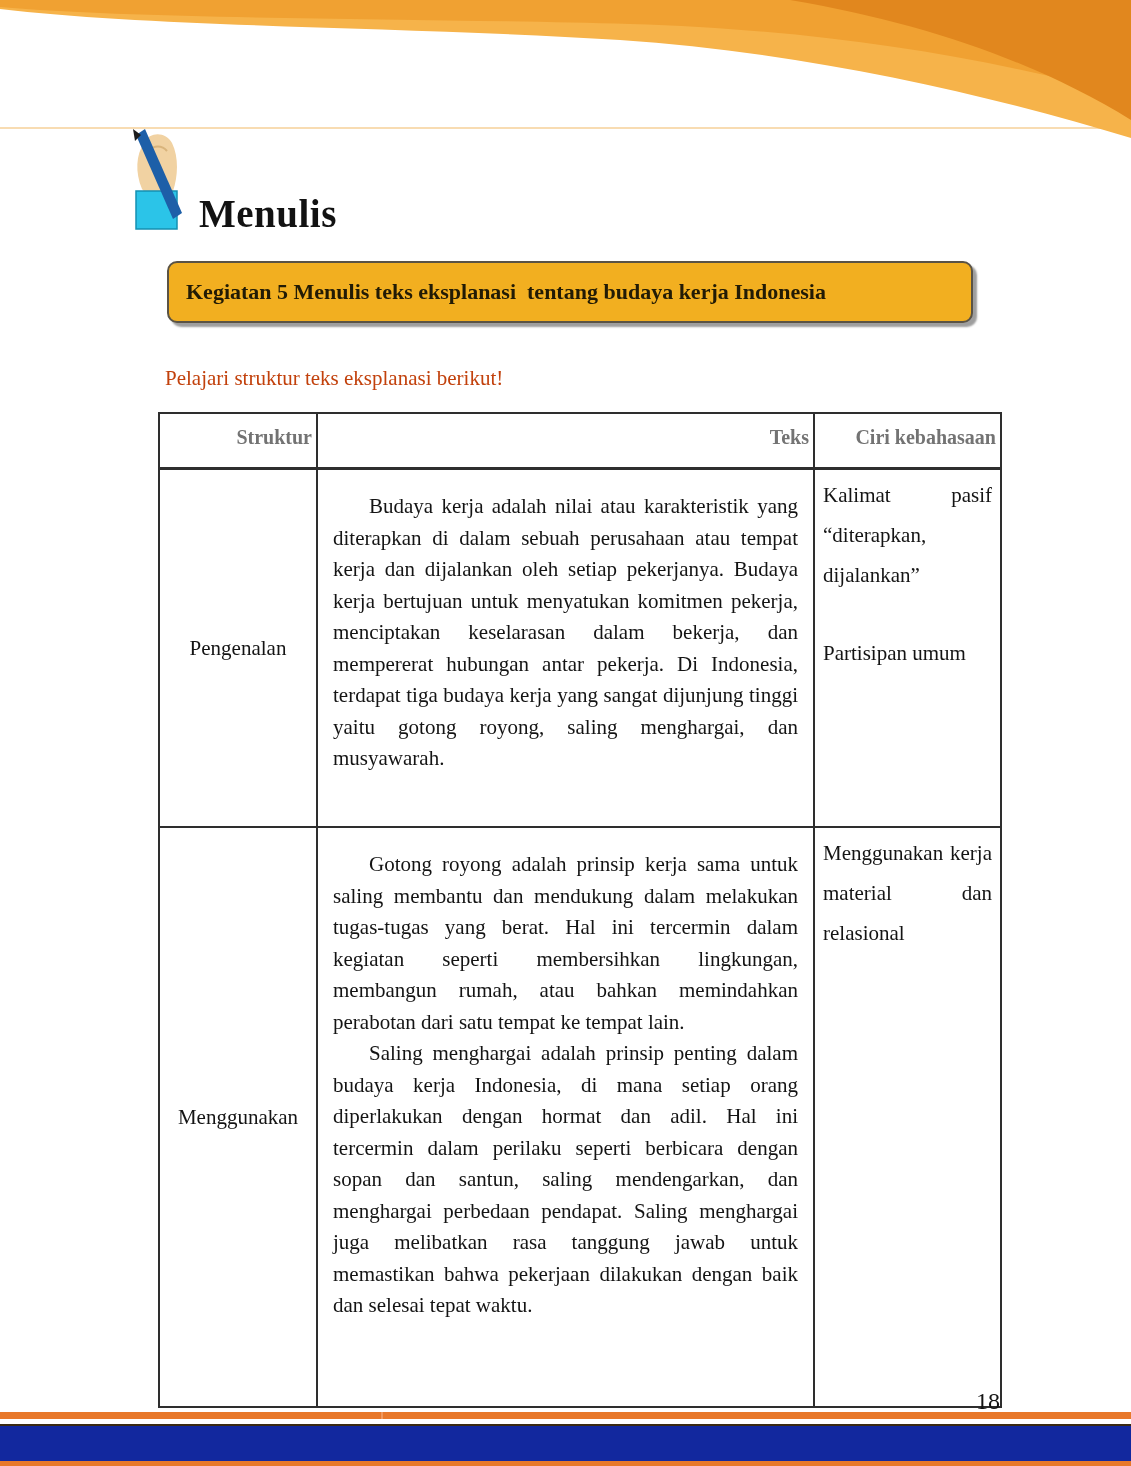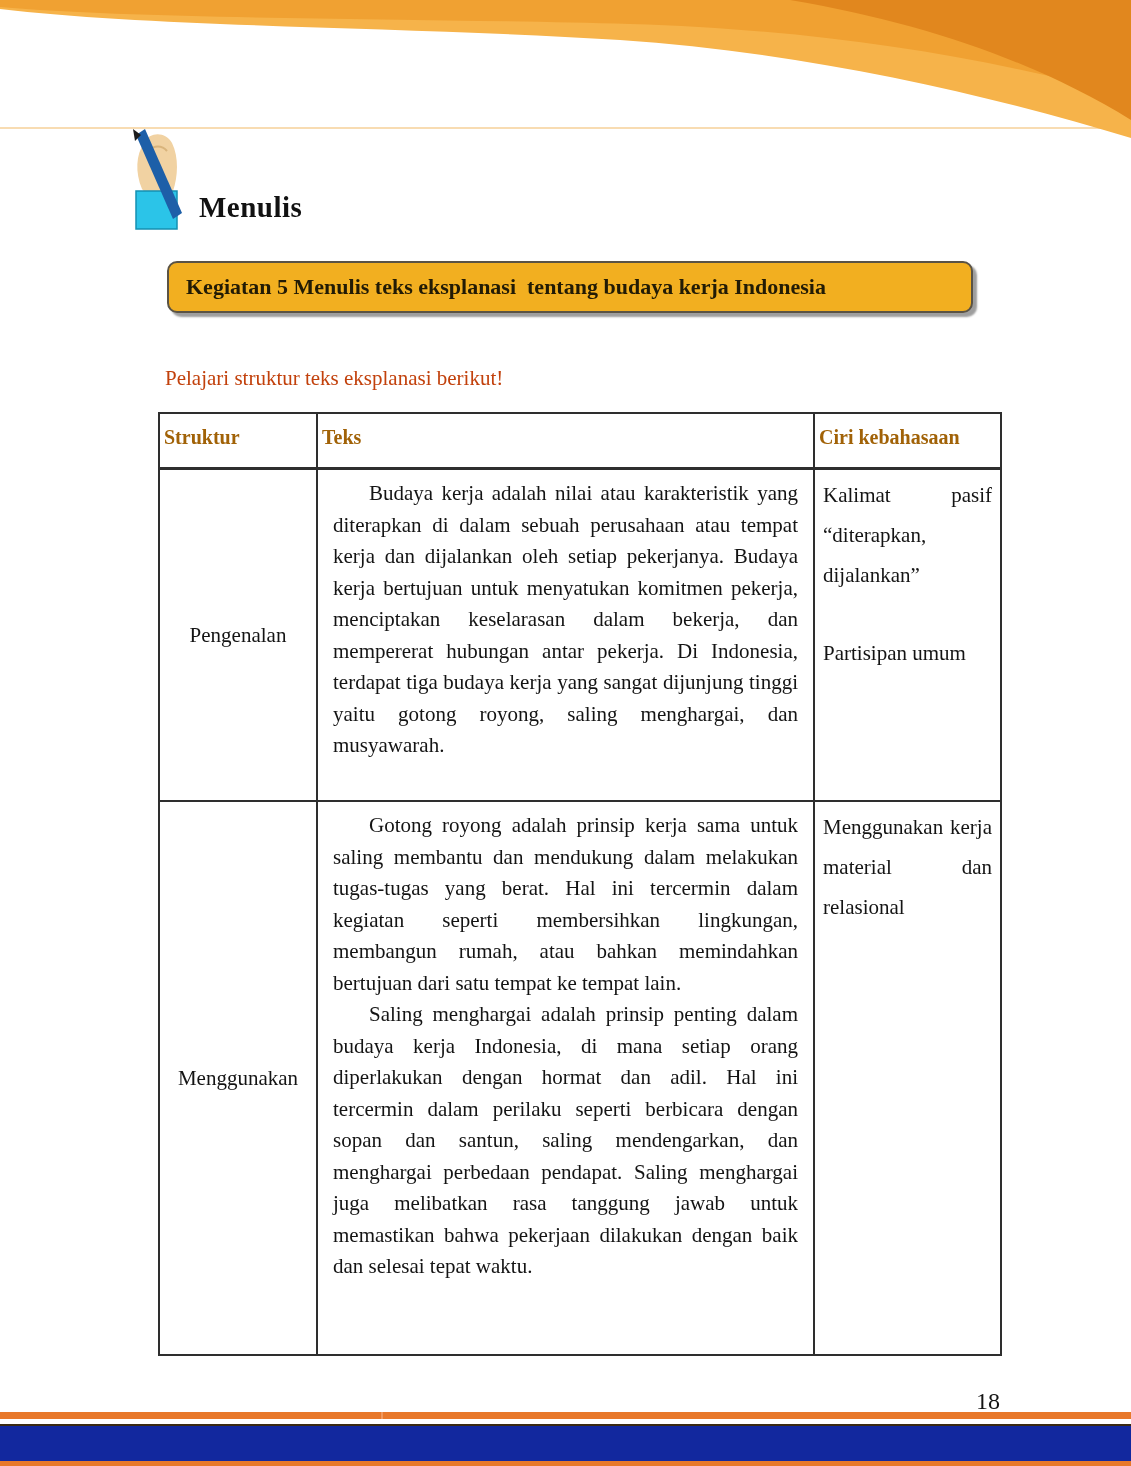--- a/index.html
+++ b/index.html
@@ -12,48 +12,48 @@
     overflow:hidden;
   }
   
   .header-swoosh { position:absolute; top:0; left:0; width:1131px; height:140px; z-index:2; pointer-events:none; }
   .header-divider { position:absolute; top:127px; left:0; width:1131px; height:2px; background:#F8DCB2; z-index:1; }
   
   .writing-icon { position:absolute; left:126px; top:127px; width:62px; height:104px; z-index:3; }
   
   .section-title {
     position:absolute; left:199px; top:191px;
-    font-size:29px; font-weight:bold; color:#121212; letter-spacing:0.5px;
+    font-size:39px; font-weight:bold; color:#121212; letter-spacing:0.5px;
   }
   
   .activity-banner {
-    position:absolute; left:167px; top:261px; width:806px; height:52px;
+    position:absolute; left:167px; top:261px; width:806px; height:62px;
     box-sizing:border-box;
     background:#F2AF20;
     border:2px solid #5A5345;
     border-radius:10px;
     box-shadow:4px 4px 2px #9E9E9E;
     display:flex; align-items:center;
     padding-left:17px;
   }
   .activity-banner span {
     font-size:22px; font-weight:bold; color:#221b05; white-space:pre-wrap;
   }
   
   .intro-text { position:absolute; left:165px; top:366px; font-size:21px; color:#c2410c; }
   
   .table-wrap { position:absolute; left:158px; top:412px; }
   table.structure { border-collapse:collapse; table-layout:fixed; width:842px; }
   table.structure th, table.structure td { border:2px solid #2E2E2E; }
   table.structure th {
-    font-size:20px; font-weight:bold; text-align:left;
-    padding:12px 4px 18px 4px; border-bottom-width:3px; color:#a16207;
+    font-size:20px; font-weight:bold; text-align:right;
+    padding:12px 4px 18px 4px; border-bottom-width:3px; color:#737373;
   }
   td.cell-struktur { vertical-align:middle; text-align:center; font-weight:normal; font-size:21px; }
-  td.cell-teks { vertical-align:top; padding:8px 15px;border-radius:24px; }
+  td.cell-teks { vertical-align:top; padding:21px 15px;border-radius:24px; }
   p.teks-par { margin:0; font-size:21px; line-height:31.5px; text-align:justify; text-indent:36px; }
   td.cell-ciri { vertical-align:top; padding:5px 8px; }
   p.ciri-par { margin:0 0 38px 0; font-size:21px; line-height:40px; text-align:justify; }
   p.ciri-par:last-child { margin-bottom:0; }
   tbody tr:nth-child(1) td { height:314px; }
   tbody tr:nth-child(2) td { height:536px; }
   
   .page-number { position:absolute; left:976px; top:1388px; font-size:24px; color:#141414; }
   
   .footer-orange-bar { position:absolute; top:1412px; left:0; width:1131px; height:7px; background:#E8782A; }
@@ -111,21 +111,21 @@
             <p class="teks-par">Budaya kerja adalah nilai atau karakteristik yang diterapkan di dalam sebuah perusahaan atau tempat kerja dan dijalankan oleh setiap pekerjanya. Budaya kerja bertujuan untuk menyatukan komitmen pekerja, menciptakan keselarasan dalam bekerja, dan mempererat hubungan antar pekerja. Di Indonesia, terdapat tiga budaya kerja yang sangat dijunjung tinggi yaitu gotong royong, saling menghargai, dan musyawarah.</p>
           </td>
           <td class="cell-ciri">
             <p class="ciri-par">Kalimat pasif “diterapkan, dijalankan”</p>
             <p class="ciri-par">Partisipan umum</p>
           </td>
         </tr>
         <tr>
           <td class="cell-struktur">Menggunakan</td>
           <td class="cell-teks">
-            <p class="teks-par">Gotong royong adalah prinsip kerja sama untuk saling membantu dan mendukung dalam melakukan tugas-tugas yang berat. Hal ini tercermin dalam kegiatan seperti membersihkan lingkungan, membangun rumah, atau bahkan memindahkan bertujuan dari satu tempat ke tempat lain.</p>
+            <p class="teks-par">Gotong royong adalah prinsip kerja sama untuk saling membantu dan mendukung dalam melakukan tugas-tugas yang berat. Hal ini tercermin dalam kegiatan seperti membersihkan lingkungan, membangun rumah, atau bahkan memindahkan perabotan dari satu tempat ke tempat lain.</p>
             <p class="teks-par">Saling menghargai adalah prinsip penting dalam budaya kerja Indonesia, di mana setiap orang diperlakukan dengan hormat dan adil. Hal ini tercermin dalam perilaku seperti berbicara dengan sopan dan santun, saling mendengarkan, dan menghargai perbedaan pendapat. Saling menghargai juga melibatkan rasa tanggung jawab untuk memastikan bahwa pekerjaan dilakukan dengan baik dan selesai tepat waktu.</p>
           </td>
           <td class="cell-ciri">
             <p class="ciri-par">Menggunakan kerja material dan relasional</p>
           </td>
         </tr>
       </tbody>
   </table>
 </div>
 

